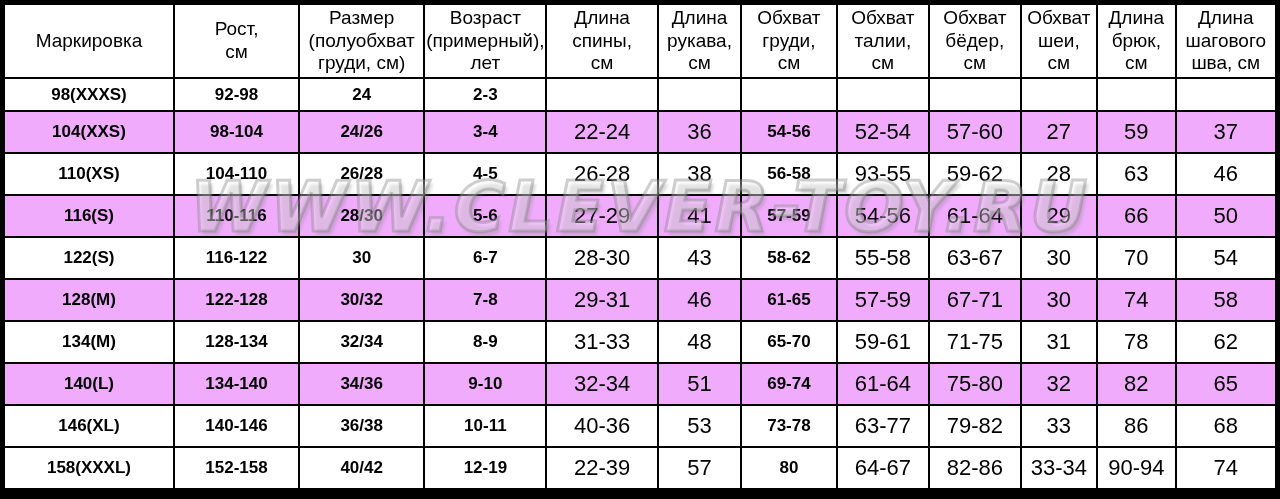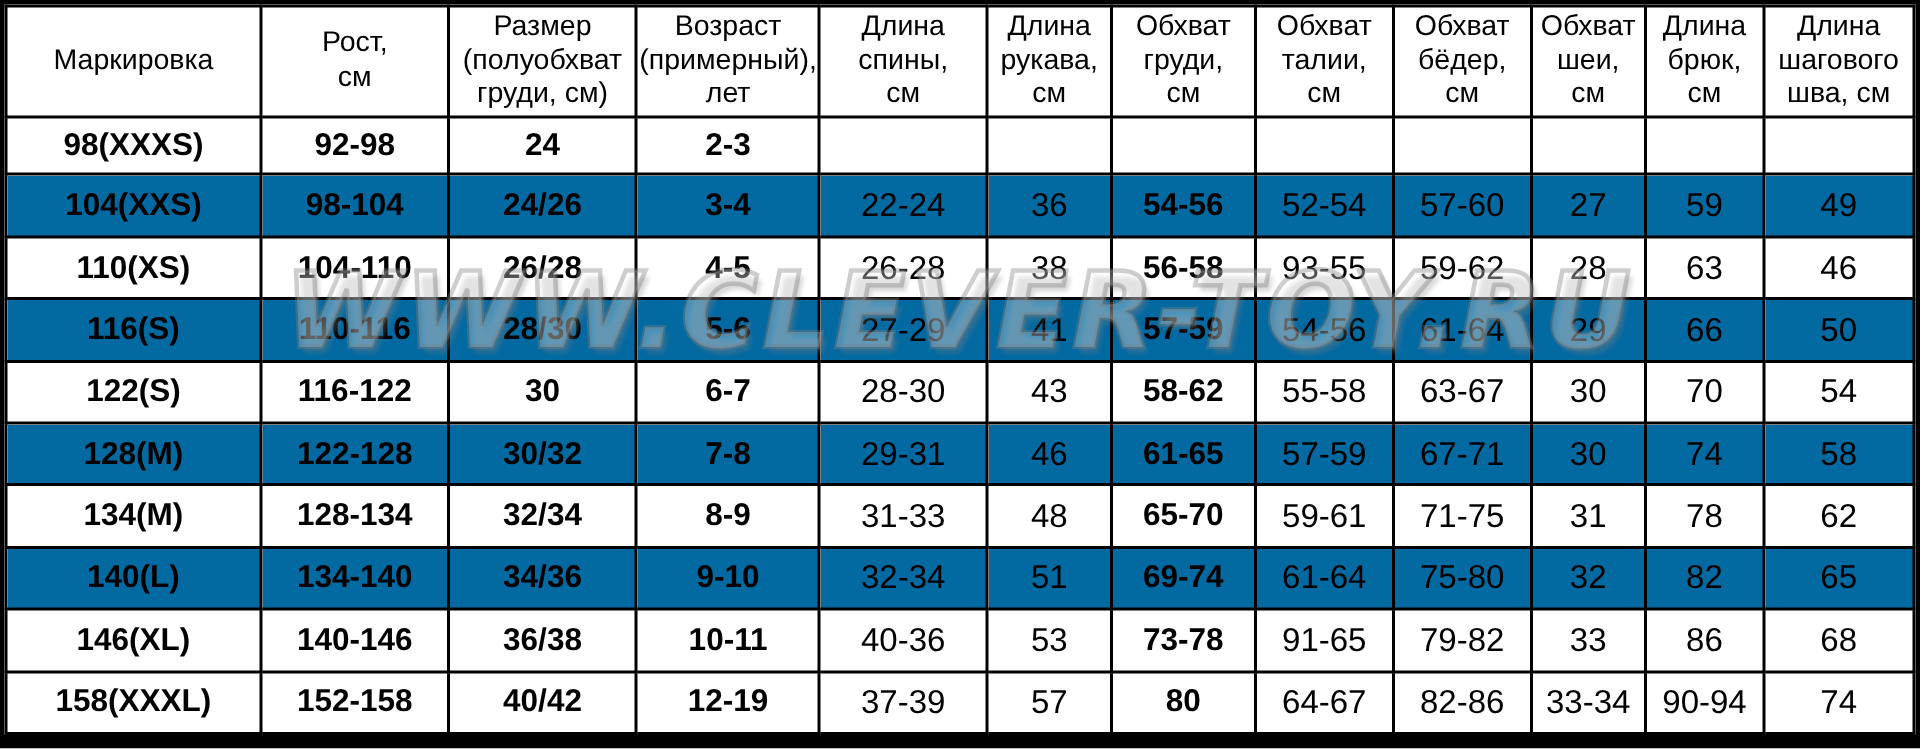--- a/index.html
+++ b/index.html
@@ -3,22 +3,22 @@
 <meta charset="utf-8">
 <style>
   html,body{margin:0;padding:0;background:#ffffff;font-family:"Liberation Sans",sans-serif;}
   .sheet{position:relative;width:1280px;height:499px;box-sizing:border-box;background:#fff;
          border:3px solid #000;border-bottom:9px solid #000;overflow:hidden;}
   table{width:100%;height:100%;border-collapse:collapse;table-layout:fixed;}
   th,td{border:2px solid #000;text-align:center;vertical-align:middle;padding:0;color:#000;overflow:hidden;}
   thead tr{height:74px;}
   th{font-size:19px;font-weight:normal;line-height:1.2;white-space:pre-line;background:#fff;}
   td{font-size:22px;background:#fff;}
-  td.b{font-weight:bold;font-size:21px;}
-  tr.alt td{background:#0369a1;}
+  td.b{font-weight:bold;font-size:17px;}
+  tr.alt td{background:#f0abfc;}
   .wm{position:absolute;left:0;top:166px;width:100%;text-align:center;white-space:nowrap;
       font-family:"DejaVu Sans",sans-serif;font-weight:bold;font-style:italic;
       font-size:70px;line-height:1.1;letter-spacing:3px;pointer-events:none;z-index:5;
       color:rgba(255,255,255,0.28);-webkit-text-stroke:3px rgba(125,125,125,0.38);
       text-shadow:3px 4px 3px rgba(130,130,130,0.30);}
 </style>
 </head>
 <body>
 
 <div class="sheet">
@@ -95,21 +95,21 @@
         <td class="b">98-104</td>
         <td class="b">24/26</td>
         <td class="b">3-4</td>
         <td>22-24</td>
         <td>36</td>
         <td class="b">54-56</td>
         <td>52-54</td>
         <td>57-60</td>
         <td>27</td>
         <td>59</td>
-        <td>49</td>
+        <td>37</td>
       </tr>
       <tr>
         <td class="b">110(XS)</td>
         <td class="b">104-110</td>
         <td class="b">26/28</td>
         <td class="b">4-5</td>
         <td>26-28</td>
         <td>38</td>
         <td class="b">56-58</td>
         <td>93-55</td>
@@ -189,32 +189,32 @@
         <td>65</td>
       </tr>
       <tr>
         <td class="b">146(XL)</td>
         <td class="b">140-146</td>
         <td class="b">36/38</td>
         <td class="b">10-11</td>
         <td>40-36</td>
         <td>53</td>
         <td class="b">73-78</td>
-        <td>91-65</td>
+        <td>63-77</td>
         <td>79-82</td>
         <td>33</td>
         <td>86</td>
         <td>68</td>
       </tr>
       <tr>
         <td class="b">158(XXXL)</td>
         <td class="b">152-158</td>
         <td class="b">40/42</td>
         <td class="b">12-19</td>
-        <td>37-39</td>
+        <td>22-39</td>
         <td>57</td>
         <td class="b">80</td>
         <td>64-67</td>
         <td>82-86</td>
         <td>33-34</td>
         <td>90-94</td>
         <td>74</td>
       </tr>
     </tbody>
   </table>

